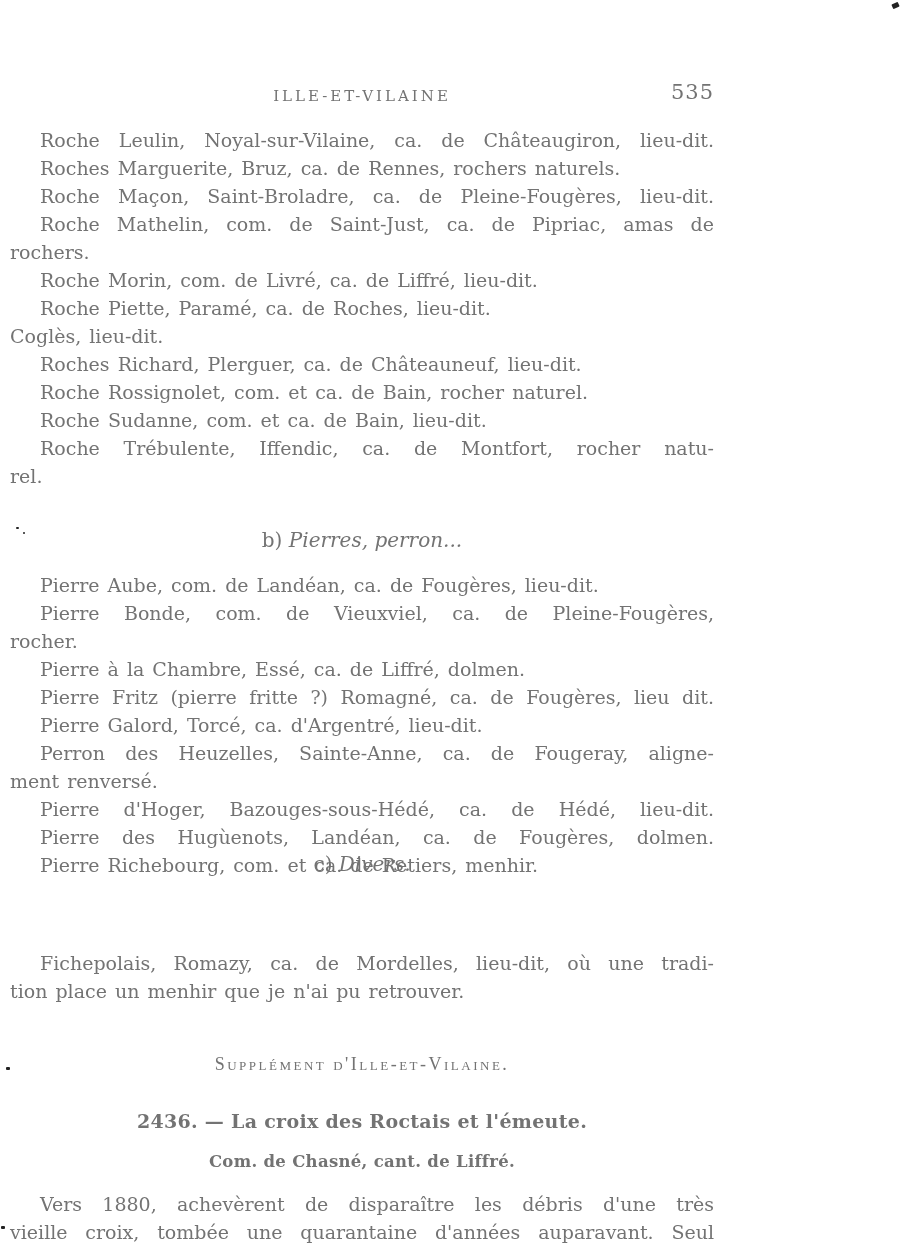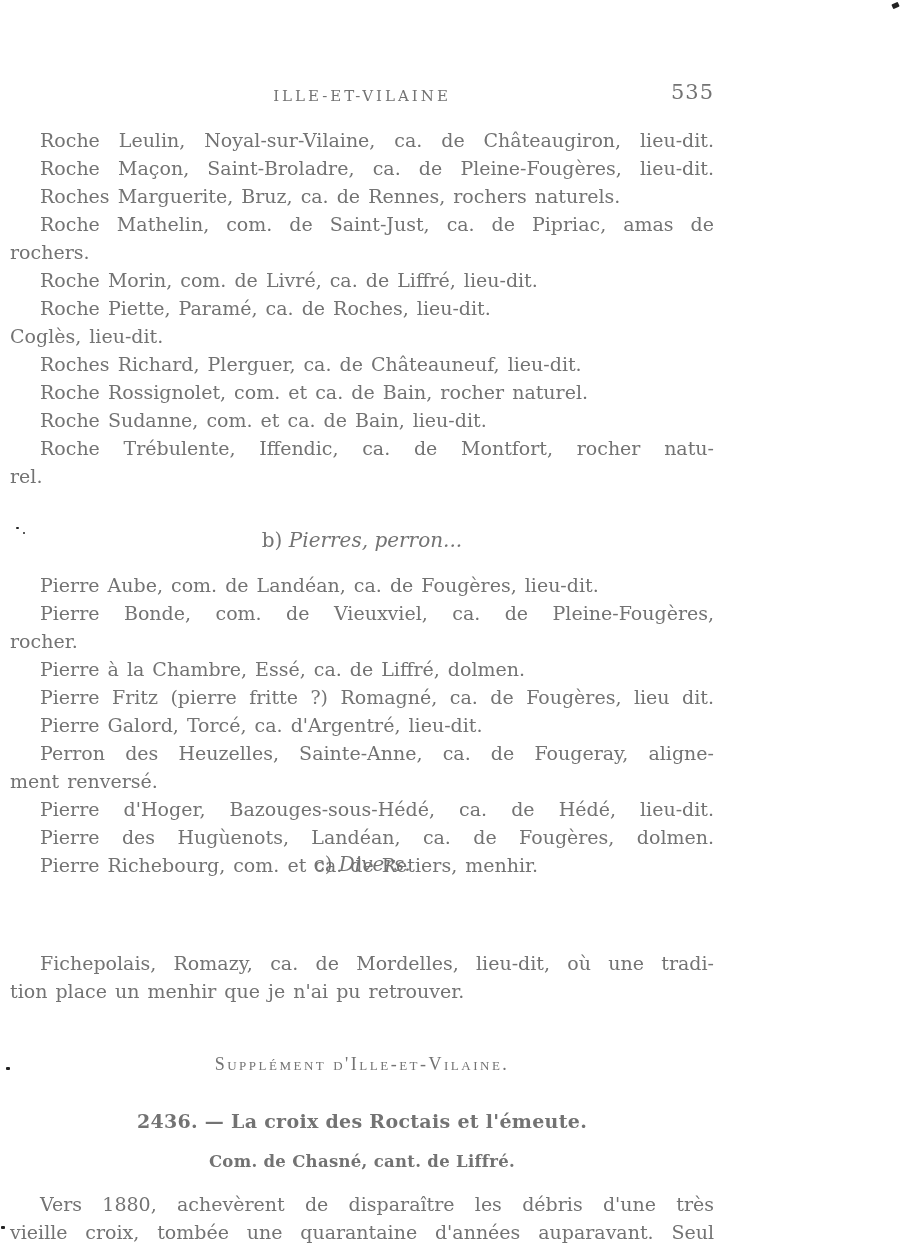--- a/index.html
+++ b/index.html
@@ -102,22 +102,22 @@
 
 <div class="page">
 
   <div class="running-header">
     <div class="running-title">ILLE-ET-VILAINE</div>
     <div class="page-number">535</div>
   </div>
 
   <div class="text-block" style="top:126px;">
       <div class="line ind just">Roche Leulin, Noyal-sur-Vilaine, ca. de Châteaugiron, lieu-dit.</div>
+      <div class="line ind">Roches Marguerite, Bruz, ca. de Rennes, rochers naturels.</div>
       <div class="line ind just">Roche Maçon, Saint-Broladre, ca. de Pleine-Fougères, lieu-dit.</div>
-      <div class="line ind">Roches Marguerite, Bruz, ca. de Rennes, rochers naturels.</div>
       <div class="line ind just">Roche Mathelin, com. de Saint-Just, ca. de Pipriac, amas de</div>
       <div class="line">rochers.</div>
       <div class="line ind">Roche Morin, com. de Livré, ca. de Liffré, lieu-dit.</div>
       <div class="line ind">Roche Piette, Paramé, ca. de Roches, lieu-dit.</div>
       <div class="line">Coglès, lieu-dit.</div>
       <div class="line ind">Roches Richard, Plerguer, ca. de Châteauneuf, lieu-dit.</div>
       <div class="line ind">Roche Rossignolet, com. et ca. de Bain, rocher naturel.</div>
       <div class="line ind">Roche Sudanne, com. et ca. de Bain, lieu-dit.</div>
       <div class="line ind just">Roche Trébulente, Iffendic, ca. de Montfort, rocher natu-</div>
       <div class="line">rel.</div>

